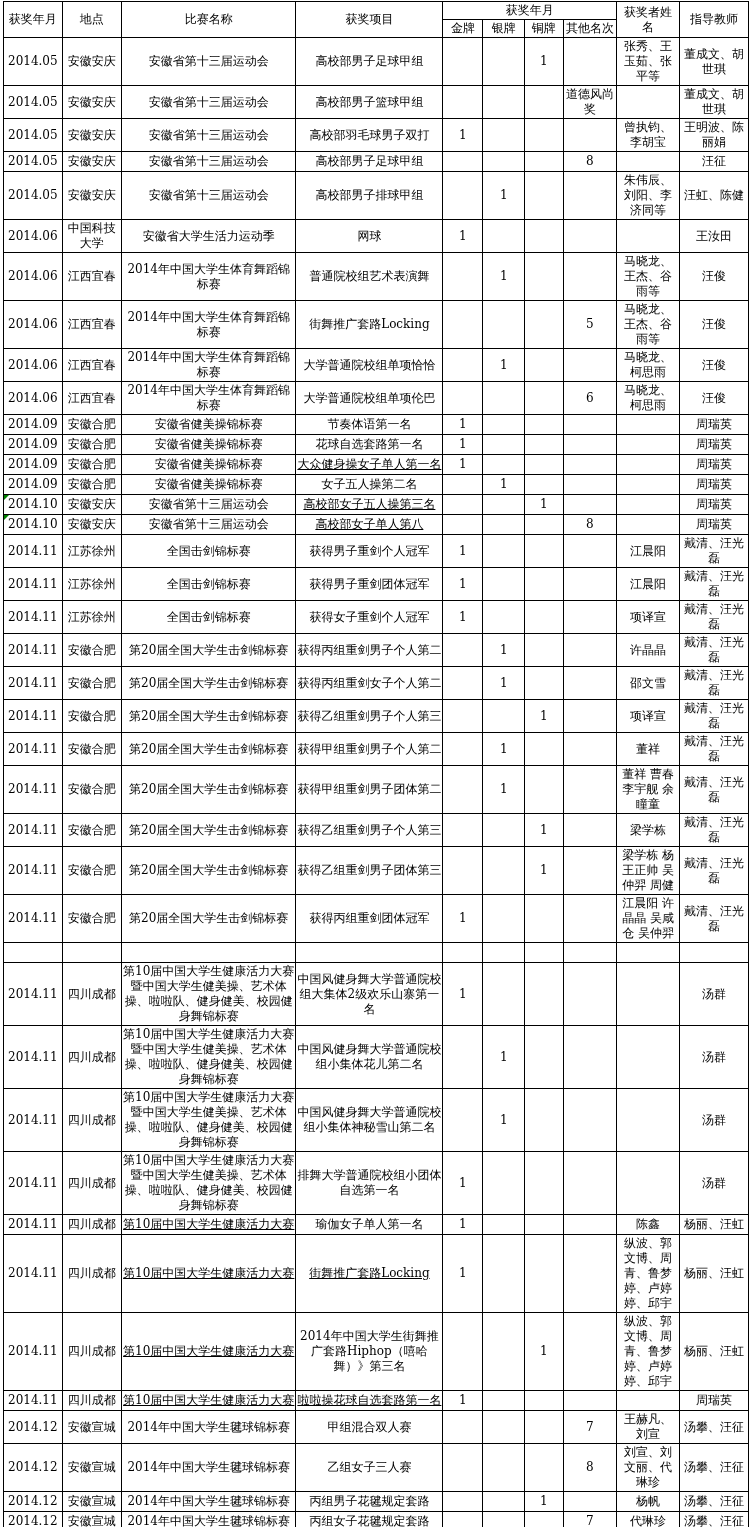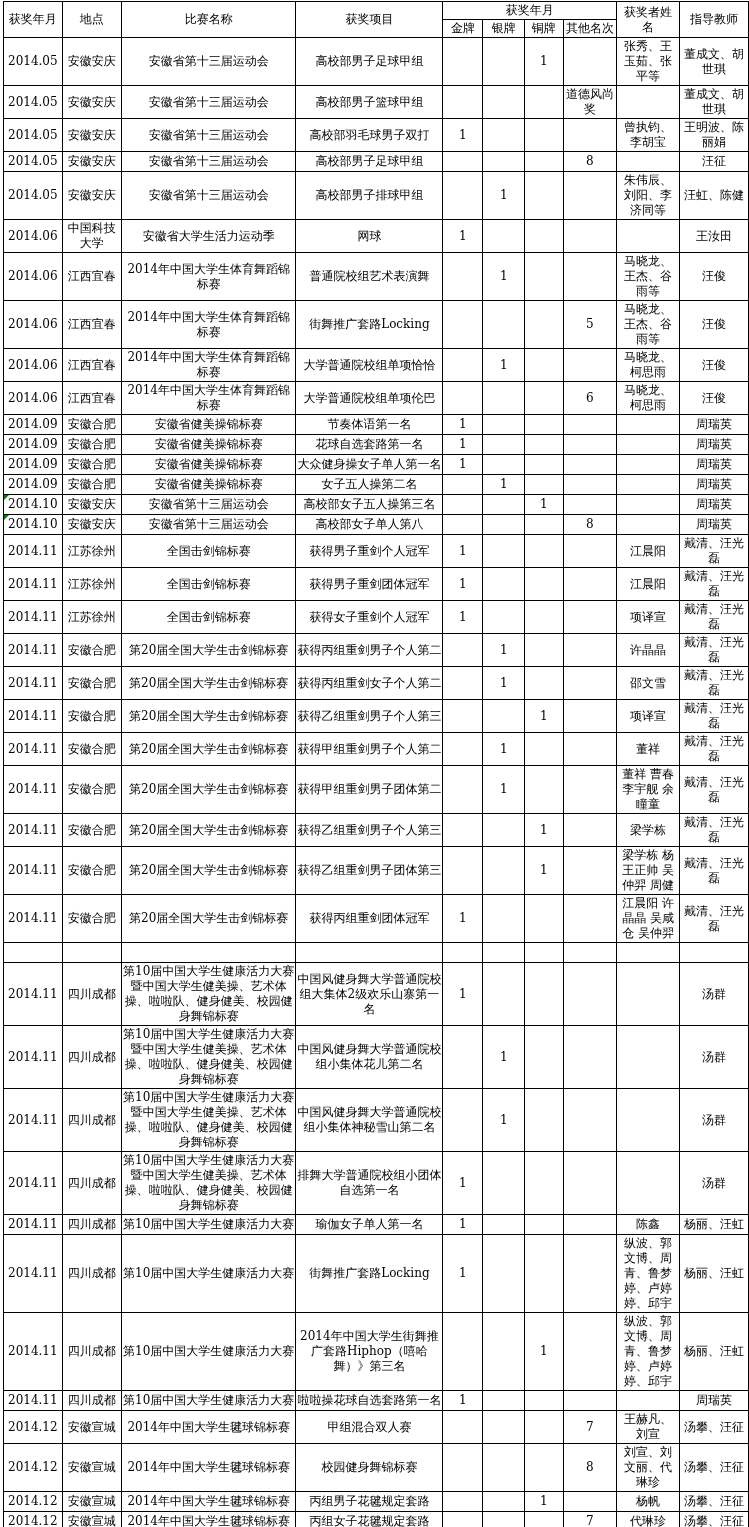--- a/index.html
+++ b/index.html
@@ -3,21 +3,21 @@
 <meta charset="utf-8">
 <style>
   html,body{margin:0;padding:0;background:#ffffff;}
   body{width:749px;color:#000;}
   table{border-collapse:collapse;table-layout:fixed;margin:1px 0 0 3px;
         font-family:"DejaVu Serif","Liberation Serif",serif;font-size:12px;color:#000;}
   th,td{border:1px solid #000;padding:1px 1px;text-align:center;vertical-align:middle;
         line-height:15px;word-break:break-all;overflow:hidden;font-weight:normal;}
   thead th{height:15px;}
   tbody td{height:17px;}
-  td.clip{white-space:nowrap;word-break:normal;}
+  td.clip{white-space:nowrap;word-break:normal;text-decoration:underline;}
   td.flagged{position:relative;}
   .flag{position:absolute;top:0;left:0;width:0;height:0;display:block;
         border-top:5px solid #008000;border-right:5px solid transparent;}
 </style>
 </head>
 <body>
 
 <table>
   <colgroup>
     <col style="width:69px">
@@ -490,21 +490,21 @@
         <td></td>
         <td></td>
         <td>7</td>
         <td>王赫凡、刘宣</td>
         <td>汤攀、汪征</td>
       </tr>
       <tr>
         <td>2014.12</td>
         <td>安徽宣城</td>
         <td>2014年中国大学生毽球锦标赛</td>
-        <td>校园健身舞锦标赛</td>
+        <td>乙组女子三人赛</td>
         <td></td>
         <td></td>
         <td></td>
         <td>8</td>
         <td>刘宣、刘文丽、代琳珍</td>
         <td>汤攀、汪征</td>
       </tr>
       <tr>
         <td>2014.12</td>
         <td>安徽宣城</td>

